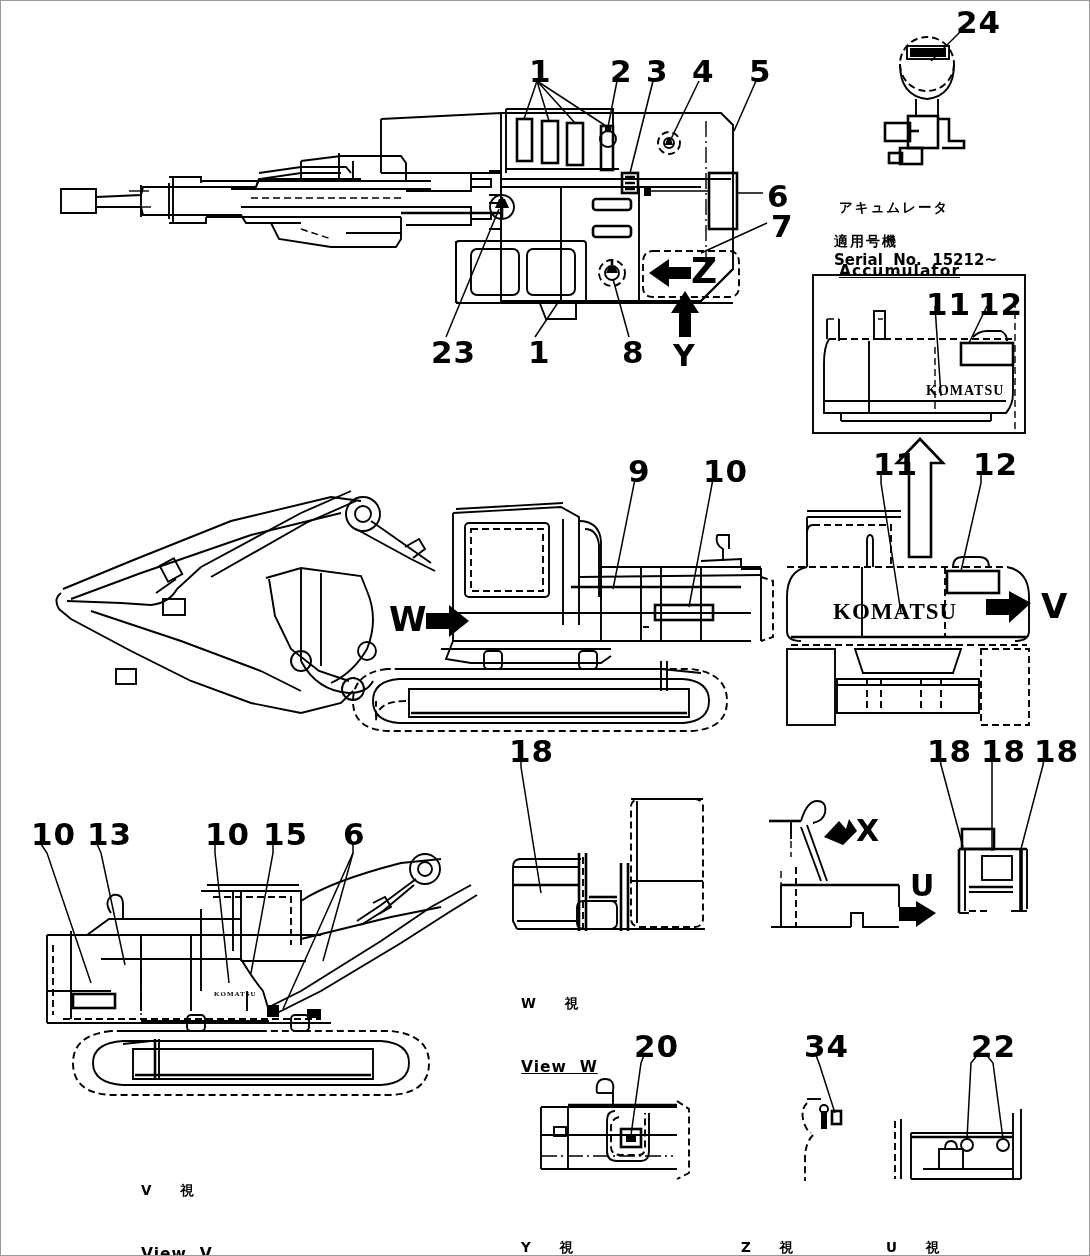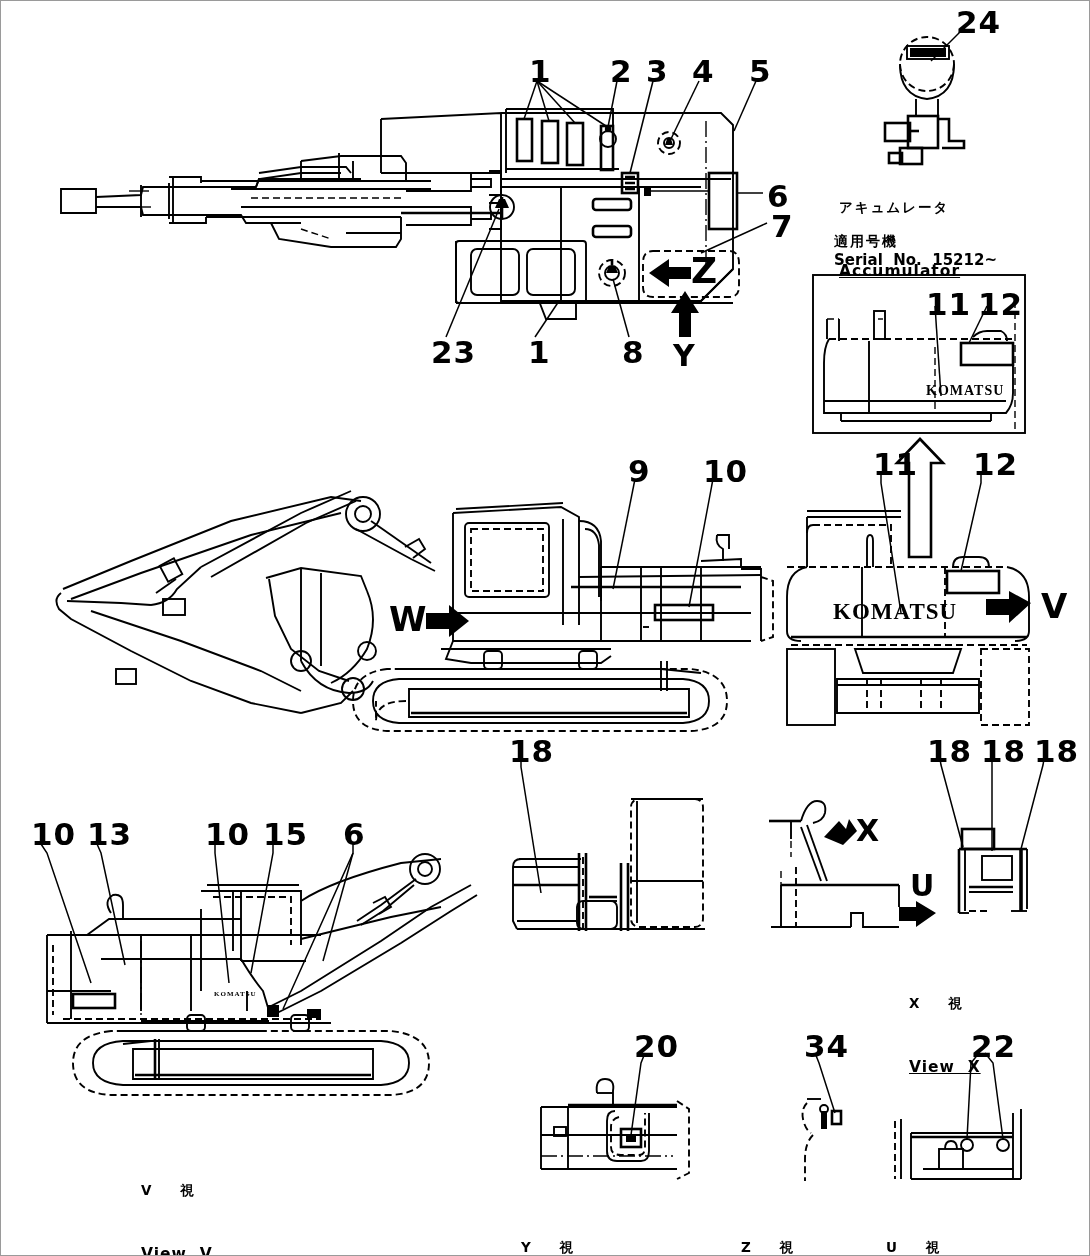--- a/index.html
+++ b/index.html
@@ -549,31 +549,31 @@
   <div class="lbl num" style="left:204px;top:818px;">10</div>
   <div class="lbl num" style="left:262px;top:818px;">15</div>
   <div class="lbl num" style="left:342px;top:818px;">6</div>
   <div class="komtxt" style="left:213px;top:989px;font-size:7px;">KOMATSU</div>
   <div class="cap" style="left:140px;top:1135px;width:180px;">
     <span class="jp">V    視</span>
     <span class="en">View  V</span>
   </div>
 
   <div class="lbl num" style="left:508px;top:735px;">18</div>
+  <div class="cap" style="left:520px;top:948px;width:180px;">
+    <span class="jp">W    視</span>
+    <span class="en">View  W</span>
+  </div>
 
   <div class="lbl viewmark" style="left:855px;top:815px;font-size:30px;">X</div>
   <div class="lbl viewmark" style="left:909px;top:870px;font-size:30px;">U</div>
 
   <div class="lbl num" style="left:926px;top:735px;">18</div>
   <div class="lbl num" style="left:980px;top:735px;">18</div>
   <div class="lbl num" style="left:1033px;top:735px;">18</div>
-  <div class="cap" style="left:908px;top:948px;width:170px;">
-    <span class="jp">X    視</span>
-    <span class="en">View  X</span>
-  </div>
 
   <div class="lbl num" style="left:633px;top:1030px;">20</div>
   <div class="lbl num" style="left:803px;top:1030px;">34</div>
   <div class="lbl num" style="left:970px;top:1030px;">22</div>
 
   <div class="cap" style="left:520px;top:1192px;width:180px;">
     <span class="jp">Y    視</span>
     
   </div>
   <div class="cap" style="left:740px;top:1192px;width:180px;">

